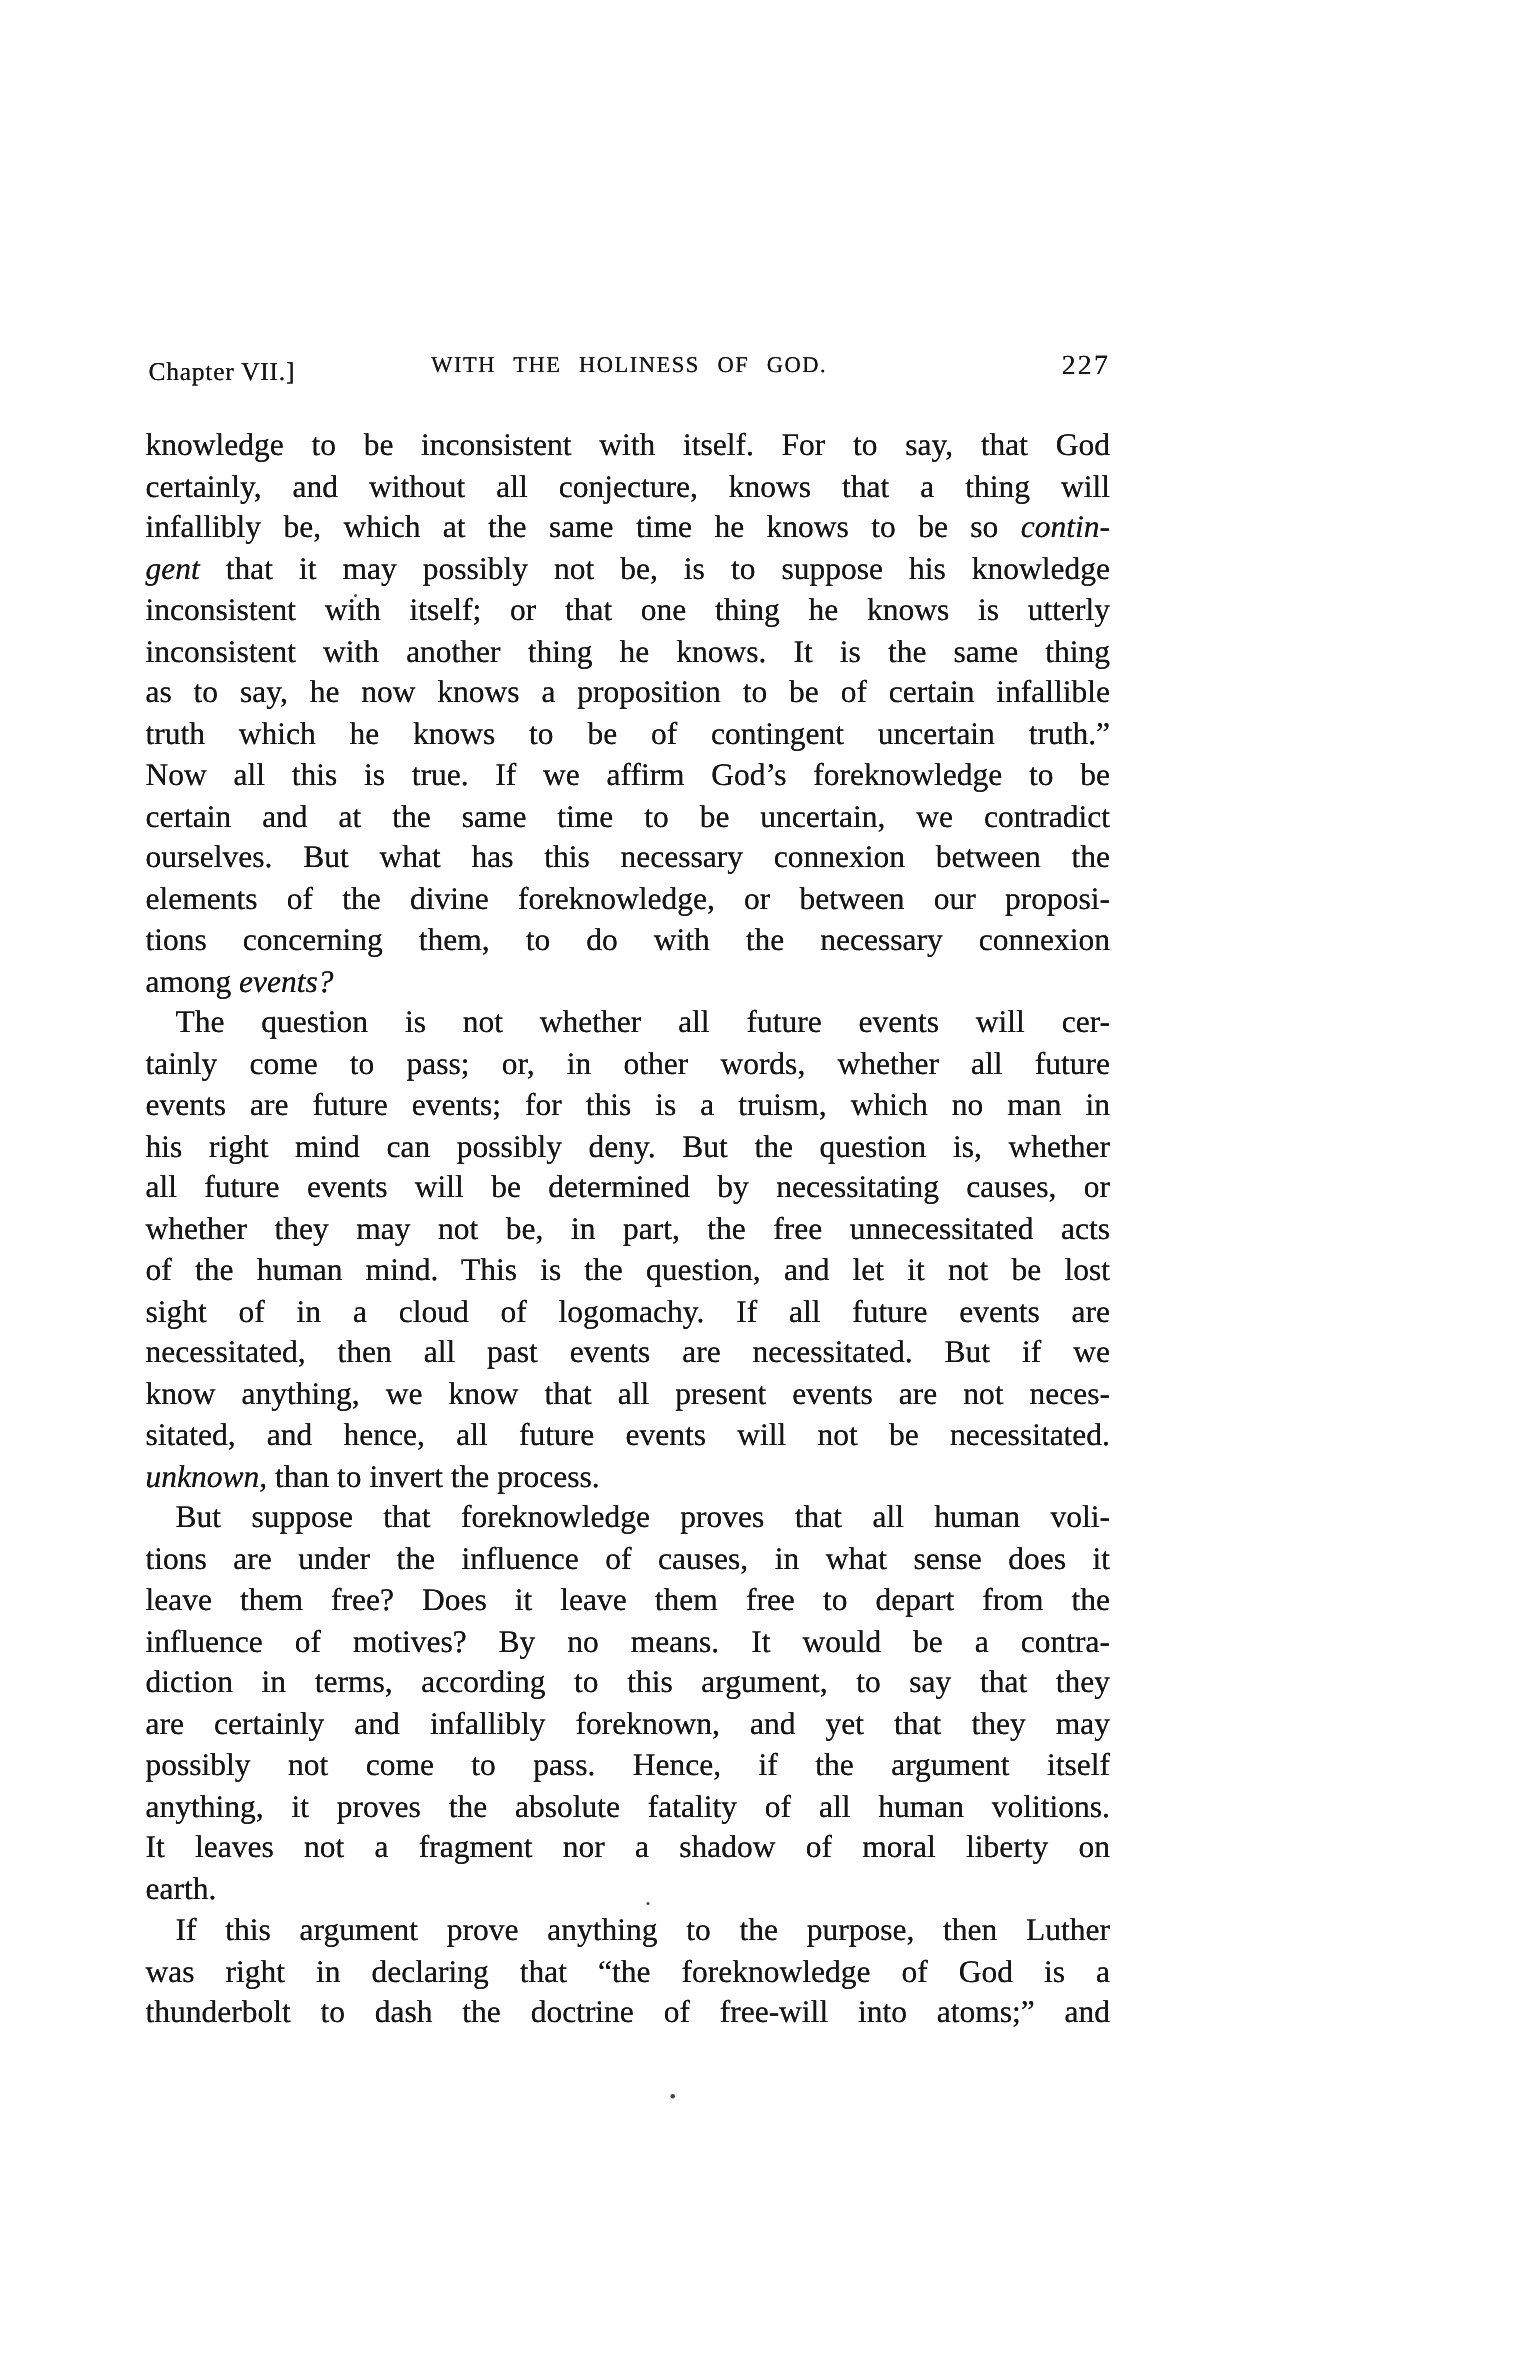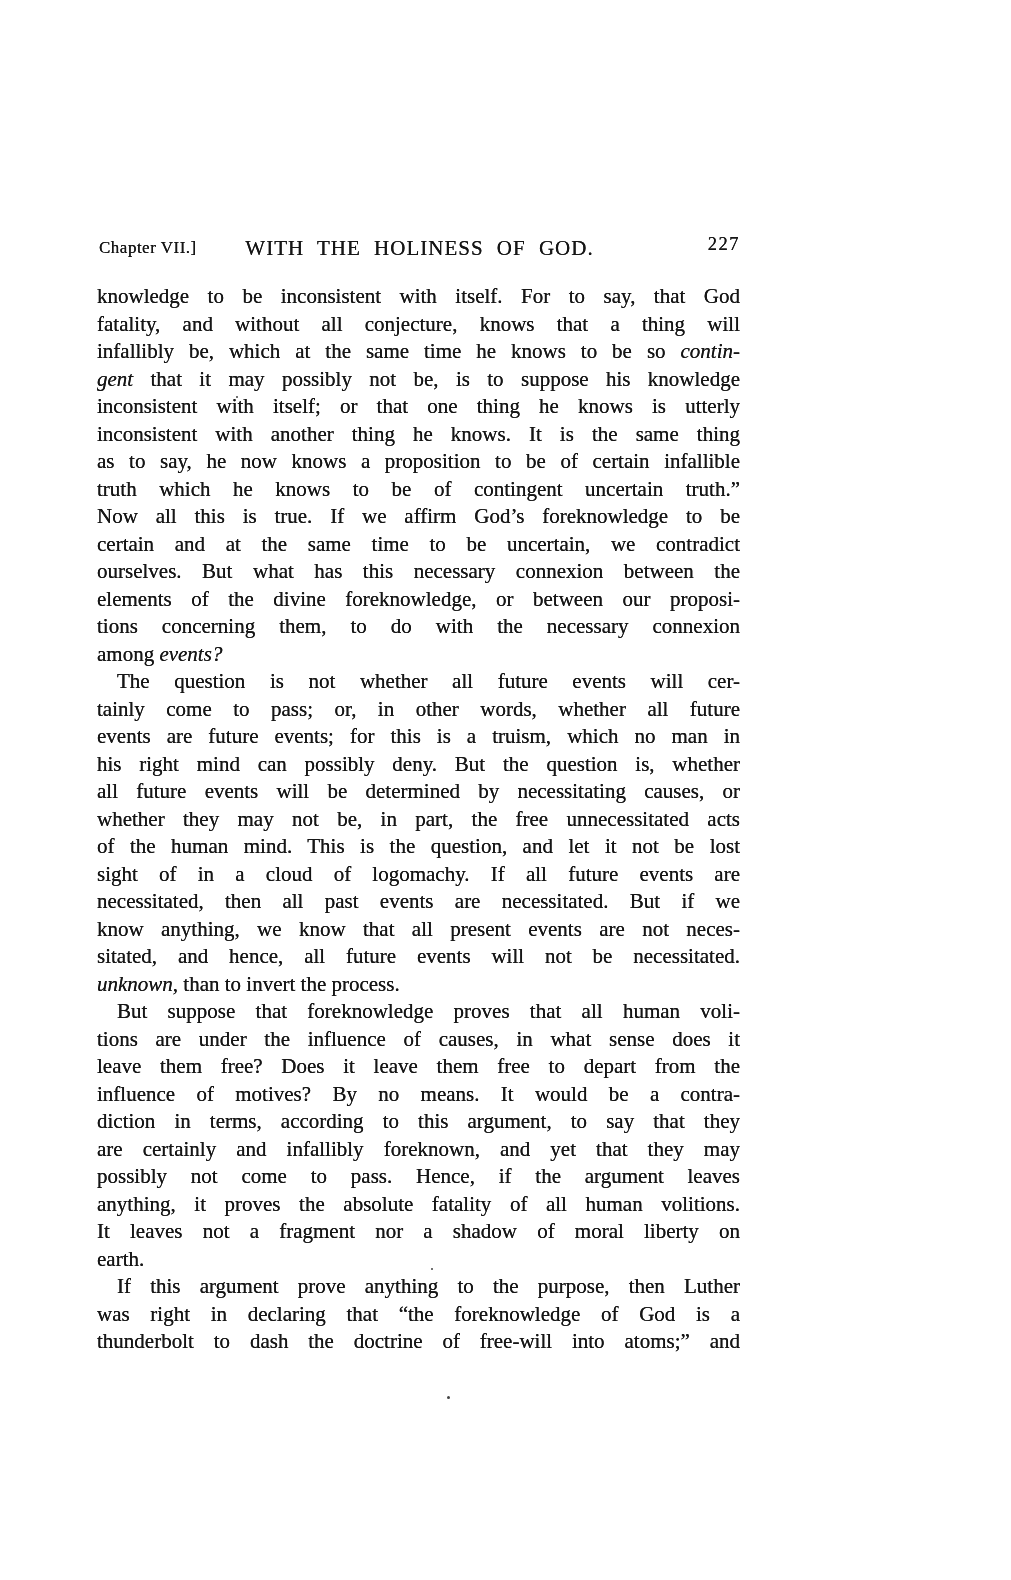--- a/index.html
+++ b/index.html
@@ -29,21 +29,21 @@
     letter-spacing: 0.5px;
     white-space: nowrap;
     text-shadow: 0 0 0.4px currentColor;
   }
   .running-title {
     position: absolute;
     left: 0;
     right: 0;
     top: 2px;
     text-align: center;
-    font-size: 21px;
+    font-size: 15px;
     letter-spacing: 1px;
     word-spacing: 7px;
     white-space: nowrap;
     text-shadow: 0 0 0.45px currentColor;
   }
   .page-number {
     position: absolute;
     right: 0;
     top: 0;
     font-size: 18.5px;
@@ -85,21 +85,21 @@
 <div class="page">
 
   <div class="header-row">
     <span class="chapter-label">Chapter VII.]</span>
     <span class="running-title">WITH THE HOLINESS OF GOD.</span>
     <span class="page-number">227</span>
   </div>
 
   <div class="text-block">
       <div class="line"><span>knowledge to be inconsistent with itself.  For to say, that God</span></div>
-      <div class="line"><span>fatality, and without all conjecture, knows that a thing will</span></div>
+      <div class="line"><span>certainly, and without all conjecture, knows that a thing will</span></div>
       <div class="line"><span>infallibly be, which at the same time he knows to be so </span><span class="it">contin-</span></div>
       <div class="line"><span class="it">gent</span><span> that it may possibly not be, is to suppose his knowledge</span></div>
       <div class="line"><span>inconsistent with itself; or that one thing he knows is utterly</span></div>
       <div class="line"><span>inconsistent with another thing he knows.  It is the same thing</span></div>
       <div class="line"><span>as to say, he now knows a proposition to be of certain infallible</span></div>
       <div class="line"><span>truth which he knows to be of contingent uncertain truth.”</span></div>
       <div class="line"><span>Now all this is true.  If we affirm God’s foreknowledge to be</span></div>
       <div class="line"><span>certain and at the same time to be uncertain, we contradict</span></div>
       <div class="line"><span>ourselves.  But what has this necessary connexion between the</span></div>
       <div class="line"><span>elements of the divine foreknowledge, or between our proposi-</span></div>
@@ -116,21 +116,21 @@
       <div class="line"><span>necessitated, then all past events are necessitated.  But if we</span></div>
       <div class="line"><span>know anything, we know that all present events are not neces-</span></div>
       <div class="line"><span>sitated, and hence, all future events will not be necessitated.</span></div>
       <div class="line lastline"><span class="it">unknown,</span><span> than to invert the process.</span></div>
       <div class="line indent"><span>But suppose that foreknowledge proves that all human voli-</span></div>
       <div class="line"><span>tions are under the influence of causes, in what sense does it</span></div>
       <div class="line"><span>leave them free?  Does it leave them free to depart from the</span></div>
       <div class="line"><span>influence of motives?  By no means.  It would be a contra-</span></div>
       <div class="line"><span>diction in terms, according to this argument, to say that they</span></div>
       <div class="line"><span>are certainly and infallibly foreknown, and yet that they may</span></div>
-      <div class="line"><span>possibly not come to pass.  Hence, if the argument leaves</span></div>
+      <div class="line"><span>possibly not come to pass.  Hence, if the argument itself</span></div>
       <div class="line"><span>anything, it proves the absolute fatality of all human volitions.</span></div>
       <div class="line"><span>It leaves not a fragment nor a shadow of moral liberty on</span></div>
       <div class="line lastline"><span>earth.</span></div>
       <div class="line indent"><span>If this argument prove anything to the purpose, then Luther</span></div>
       <div class="line"><span>was right in declaring that “the foreknowledge of God is a</span></div>
       <div class="line"><span>thunderbolt to dash the doctrine of free-will into atoms;” and</span></div>
     </div>
 
 <div class="speck" style="left: 447px; top: 1396px; width: 3px; height: 3px;"></div>
     <div class="speck" style="left: 236px; top: 396px; width: 2px; height: 2px;"></div>

